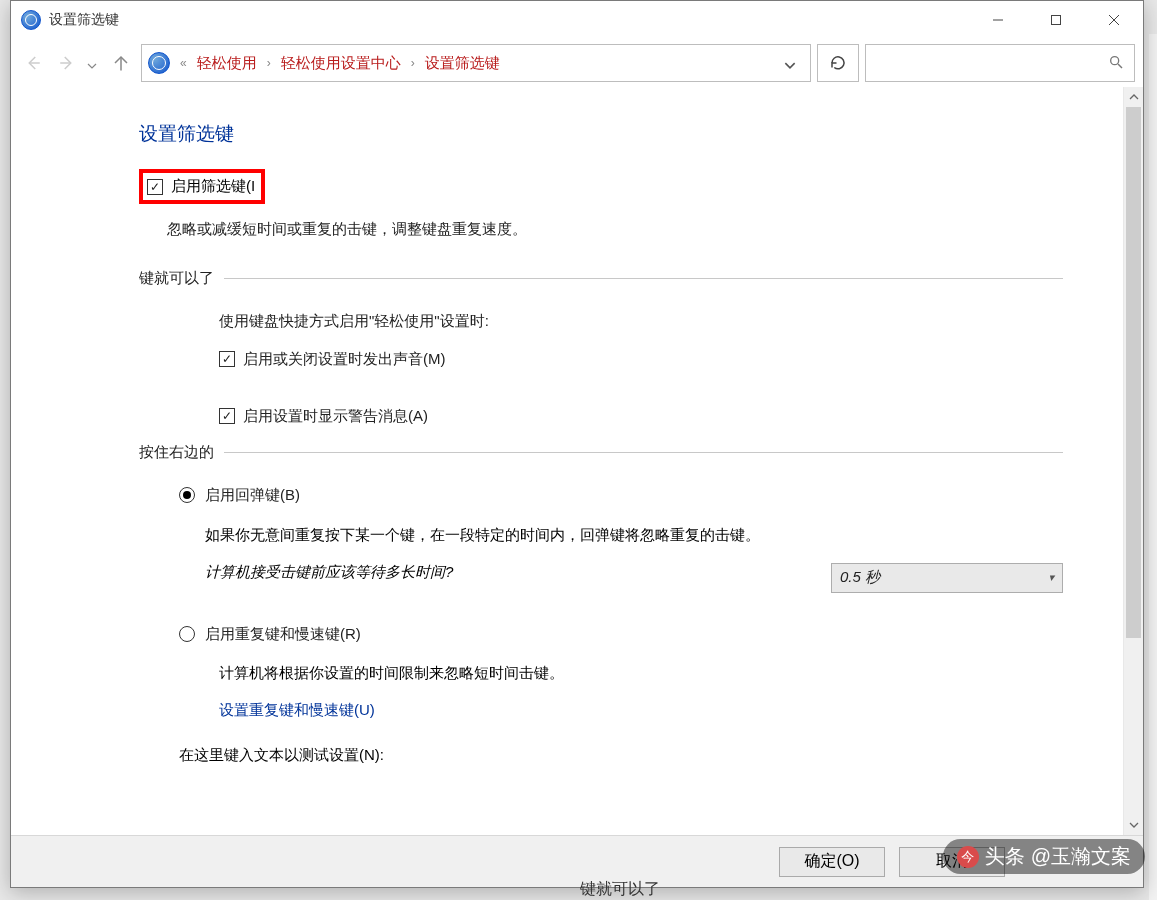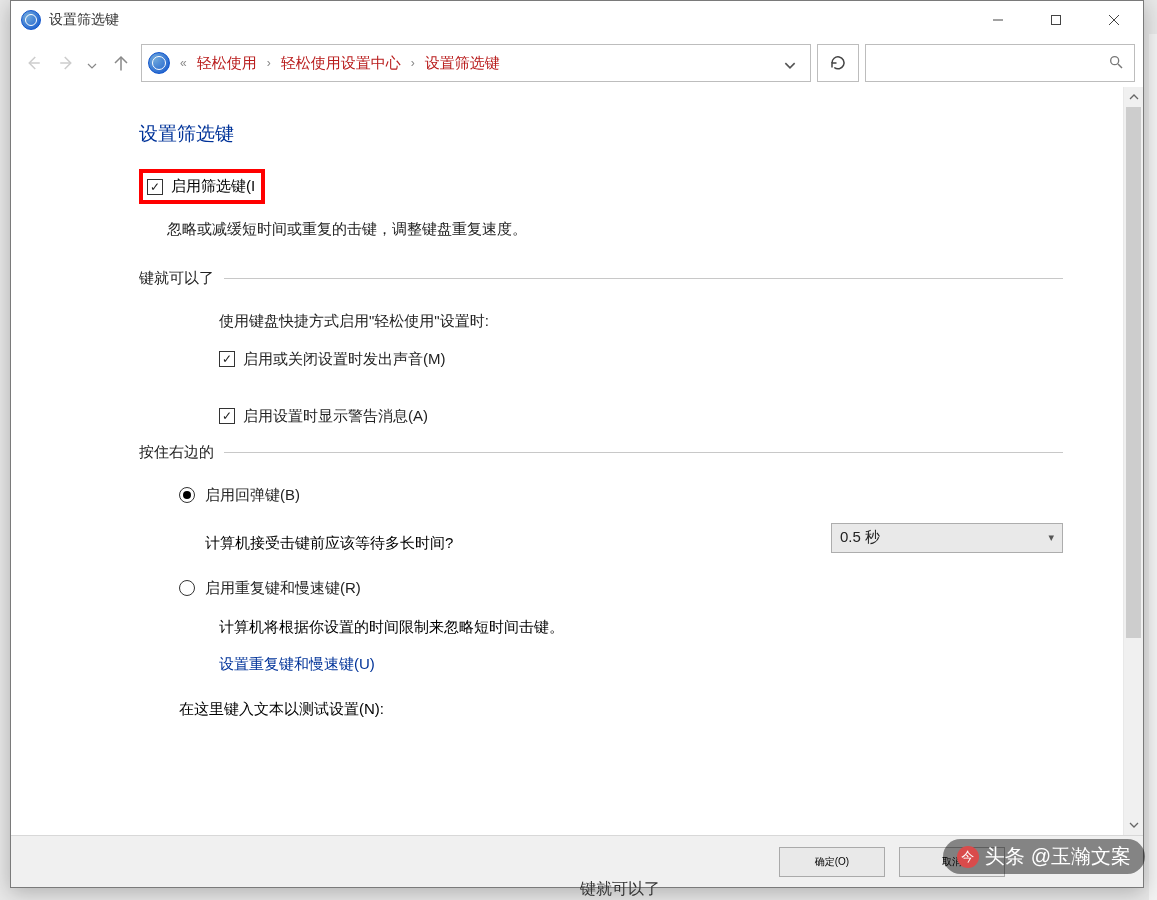--- a/index.html
+++ b/index.html
@@ -180,23 +180,24 @@
 }
 .indent1 { margin-left: 40px; }
 .indent2 { margin-left: 80px; }
 .sub-label { color: #222; line-height: 1.5; }
 .para {
   margin-left: 28px;
   margin-bottom: 16px;
   line-height: 1.6;
 }
 .wait-row {
-  display: flex; align-items: flex-end;
+  display: flex; align-items: flex-start;
   margin-left: 66px; 
-  margin-bottom: 24px;
+  margin-bottom: 30px;
+  font-style: italic;
 }
 .wait-label { flex: 1; }
 .dropdown {
   width: 232px; height: 30px;
   border: 1px solid #adadad;
   background: #e9e9e9;
   display: flex; align-items: center;
   padding: 0 8px;
   color: #222;
 }
@@ -214,21 +215,21 @@
   border-top: 1px solid #d8d8d8;
   background: #f0f0f0;
   display: flex; align-items: center; justify-content: flex-end;
   padding: 0 18px; gap: 14px;
 }
 .btn {
   min-width: 106px; height: 30px;
   border: 1px solid #aaa;
   background: #e9e9e9;
   display: flex; align-items: center; justify-content: center;
-  font-size: 10px;
+  font-size: 16px;
 }
 
 .watermark {
   position: absolute;
   right: 12px; bottom: 26px;
   background: rgba(0,0,0,0.45);
   color: #fff;
   font-size: 20px;
   padding: 4px 14px;
   border-radius: 18px;
@@ -377,20 +378,21 @@
       
       <div class="group-header">
         <span class="group-title">按住右边的</span>
         <div class="group-line"></div>
       </div>
 
       <div class="row indent1">
         <span class="radio selected"></span>
         <span class="sub-label">启用回弹键(B)</span>
       </div>
+      <div class="para" style="margin-left:66px;">如果你无意间重复按下某一个键，在一段特定的时间内，回弹键将忽略重复的击键。</div>
 
       <div class="wait-row">
         <span class="wait-label">计算机接受击键前应该等待多长时间?</span>
         <div class="dropdown">
           <span class="dd-text">0.5 秒</span>
           <span class="dd-arrow">▾</span>
         </div>
       </div>
 
       <div class="row indent1">

